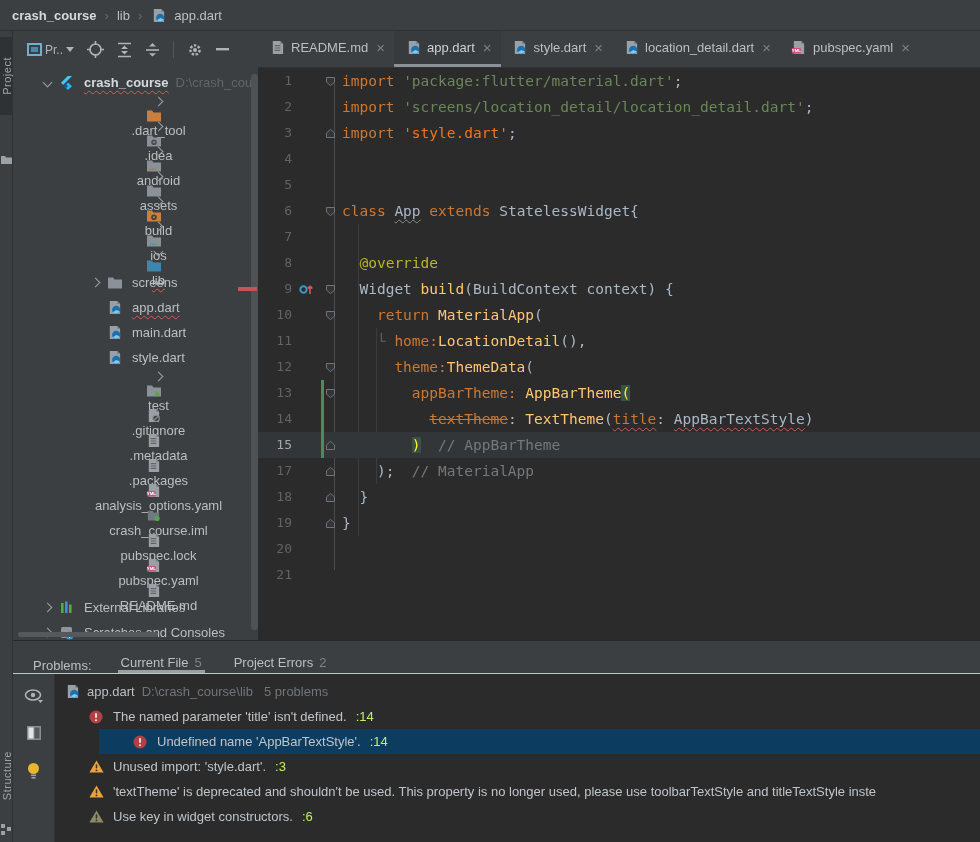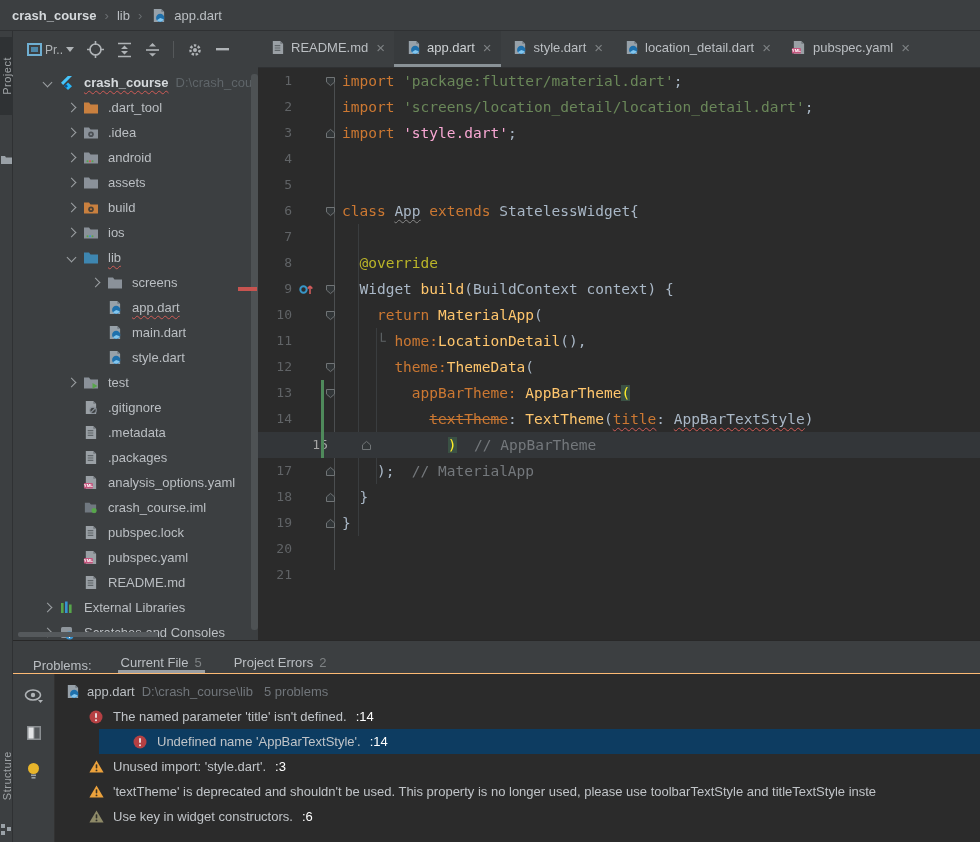--- a/index.html
+++ b/index.html
@@ -33,67 +33,67 @@
   .tabbar{position:absolute;top:31px;left:258px;width:722px;height:37px;background:#3C3F41;
           border-bottom:1px solid #2F3133;display:flex;overflow:hidden;box-sizing:border-box;}
   .tab{display:flex;align-items:center;gap:6px;padding:0 9px 0 11px;font-size:13px;color:#BBBFC3;
        border-bottom:3px solid transparent;box-sizing:border-box;white-space:nowrap;}
   .tab.active{background:#383B3D;border-bottom-color:#8A9297;color:#CDD1D4;}
   .tclose{color:#7E8284;font-size:15px;margin-left:2px;}
 
   
   .tree{position:absolute;top:68px;left:13px;width:245px;height:572px;background:#3C3F41;overflow:hidden;padding-top:2px;box-sizing:border-box;}
   .trow{height:25px;display:flex;align-items:center;color:#BBBFC3;font-size:13px;white-space:nowrap;}
-  .trow.d0{padding-left:22px;} .trow.d1{padding-left:46px;} .trow.d2{padding-left:70px;}
+  .trow.d0{padding-left:22px;} .trow.d1{padding-left:46px;flex-direction:column;} .trow.d2{padding-left:70px;}
   .chev{width:24px;height:12px;display:inline-flex;align-items:center;justify-content:center;flex:none;}
   .chev::before{content:"";width:6px;height:6px;border-right:1.6px solid #9DA1A4;border-bottom:1.6px solid #9DA1A4;display:none;}
   .chev.right::before{display:block;transform:rotate(-45deg);}
   .chev.down::before{display:block;transform:rotate(45deg);}
   .ticon{width:20px;height:16px;display:inline-flex;align-items:center;flex:none;margin-right:5px;}
   .tlabel{} .tlabel.bold{font-weight:bold;color:#D5D9DC;}
   .squig{text-decoration:underline wavy #CF5B56 1px;text-underline-offset:3px;text-decoration-skip-ink:none;}
   .tsuffix{color:#5F6569;margin-left:7px;}
   .vthumb{position:absolute;right:0;top:6px;width:7px;height:556px;background:#4E5254;border-radius:3px;}
   .reddash{position:absolute;right:1px;top:219px;width:19px;height:4px;background:#C75450;}
   .hthumb{position:absolute;left:5px;bottom:3px;width:140px;height:5px;background:#55595C;border-radius:2px;}
 
   
   .editor{position:absolute;top:68px;left:258px;width:722px;height:572px;background:#2B2B2B;overflow:hidden;}
   .foldline{position:absolute;left:76px;top:10px;height:492px;width:1px;background:#4B4E50;}
   .iguide{position:absolute;width:1px;background:#3A3D3F;}
   .cline{height:26px;line-height:26px;display:flex;position:relative;font-size:14.5px;white-space:pre;}
   .cline.cur{background:#333639;}
   .lnum{width:34px;flex:none;text-align:right;color:#606366;font-size:13px;font-family:"DejaVu Sans Mono",monospace;}
-  .cline.cur .lnum{color:#A6A6A6;margin-left:36px;}
+  .cline.cur .lnum{color:#A6A6A6;}
   .gicon{width:28px;flex:none;display:flex;align-items:center;justify-content:center;}
   .vcsbar{position:absolute;left:63px;top:0;width:3px;height:26px;background:#4F8A5B;}
   .foldm{width:21px;flex:none;display:flex;align-items:center;justify-content:center;z-index:1;}
   .ctext{flex:1;font-family:"DejaVu Sans Mono","Liberation Mono",monospace;color:#A9B7C6;padding-left:1px;}
-  .kw{color:#CC7832;} .prm{color:#CC7832;margin-top:17px;} .str{color:#6A8759;} .gstr{color:#f9a8d4;}
+  .kw{color:#CC7832;} .prm{color:#CC7832;margin-top:17px;} .str{color:#6A8759;} .gstr{color:#f97316;}
   .fn{color:#FFC66D;} .ann{color:#BBB529;} .cmt{color:#74787C;} .def{color:#A9B7C6;} .gd{color:#5E6366;}
   .brc{color:#FFEF28;background:#3A5144;}
   .err{text-decoration:underline wavy #CF5B56 1px;text-underline-offset:3px;text-decoration-skip-ink:none;}
   .dep{text-decoration:line-through;}
   .wavygray{text-decoration:underline wavy #8A8A8A 1px;text-underline-offset:3px;text-decoration-skip-ink:none;}
 
   
   .problems{position:absolute;top:640px;left:13px;width:967px;height:202px;background:#2B2B2B;border-top:1px solid #282828;box-sizing:border-box;}
   .phead{height:33px;background:#3C3F41;border-bottom:1px solid #fdba74;display:flex;align-items:flex-end;gap:26px;padding-left:20px;font-size:13px;color:#BBBFC3;box-sizing:border-box;}
   .phead .plabel{display:flex;align-items:center;}
   .ptab{display:flex;align-items:center;gap:6px;border-bottom:3px solid transparent;box-sizing:border-box;padding:0 3px;}
   .ptab.active{border-bottom-color:#9A9FA3;}
   .pcount{color:#7E8284;}
   .pbody{position:absolute;top:33px;left:0;right:0;bottom:0;display:flex;}
   .ptools{width:42px;flex:none;background:#3C3F41;border-right:1px solid #323232;display:flex;flex-direction:column;align-items:center;padding-top:14px;gap:17px;box-sizing:border-box;}
   .plist{flex:1;background:#2B2B2B;padding-top:5px;overflow:hidden;}
   .pfile{height:25px;display:flex;align-items:center;gap:7px;padding-left:9px;font-size:13px;}
   .pfname{color:#BBBFC3;} .pfpath{color:#70757A;} .pfinfo{color:#70757A;margin-left:4px;}
   .prow{height:25px;display:flex;align-items:center;gap:9px;padding-left:34px;font-size:13px;color:#C0C4C8;white-space:nowrap;}
   .prow.selected{background:#0D3C61;margin-left:44px;}
-  .ploc{color:#ffffff;}
+  .ploc{color:#bef264;}
 </style>
 </head>
 <body>
 
 <div class="crumbbar">
   <span class="crumb-proj">crash_course</span>
   <span class="crumb-sep">›</span>
   <span class="crumb-item">lib</span>
   <span class="crumb-sep">›</span>
   <span class="icon16">

